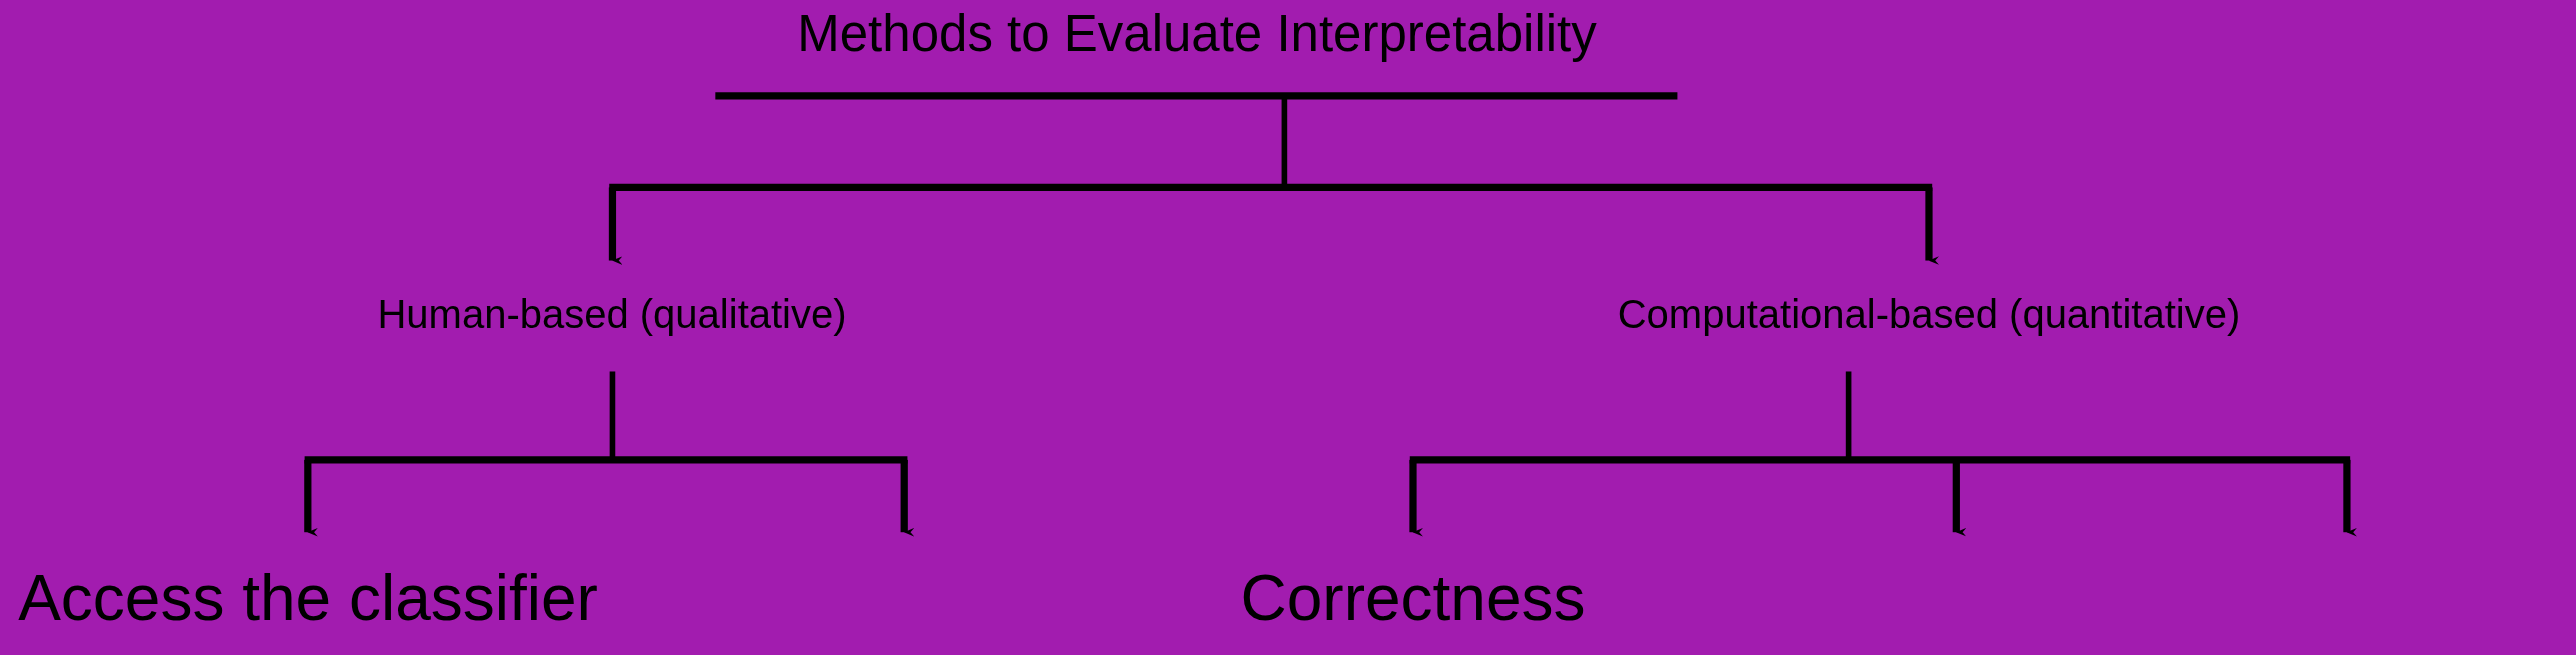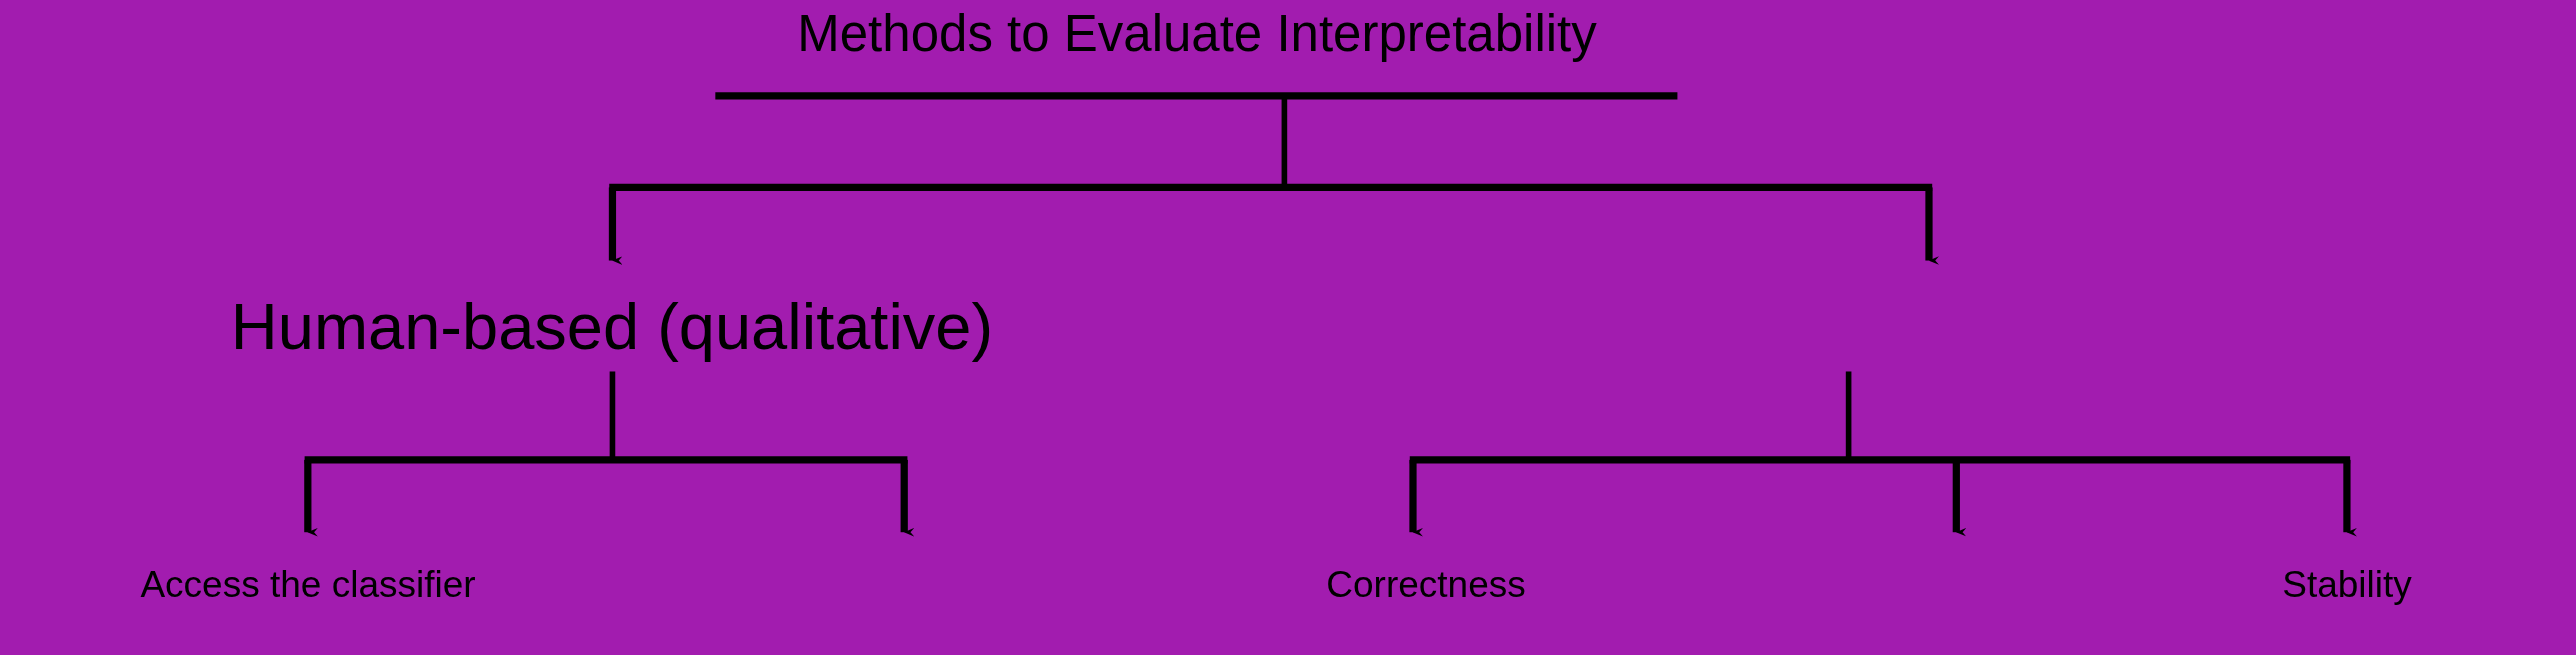--- a/index.html
+++ b/index.html
@@ -19,22 +19,22 @@
   .node-label {
     position: absolute;
     white-space: nowrap;
     color: #000000;
     font-weight: 400;
     line-height: 1;
     transform: translateX(-50%);
     text-align: center;
   }
   .level-0 { font-size: 51px; }
-  .level-1 { font-size: 65px; text-align: right; }
-  .level-2 { font-size: 37px; }
+  .level-1 { font-size: 40px; text-align: right; }
+  .level-2 { font-size: 64px; }
   svg.connectors {
     position: absolute;
     left: 0;
     top: 0;
     width: 2576px;
     height: 669px;
     pointer-events: none;
   }
 </style>
 </head>
@@ -71,23 +71,23 @@
 
     <line x1="1758" y1="572" x2="1758" y2="662" stroke="#000000" stroke-width="9" marker-end="url(#arrowhead)"></line>
     <line x1="2434" y1="572" x2="2434" y2="662" stroke="#000000" stroke-width="9" marker-end="url(#arrowhead)"></line>
     <line x1="2920" y1="572" x2="2920" y2="662" stroke="#000000" stroke-width="9" marker-end="url(#arrowhead)"></line>
   </svg>
 
   <div class="node-label level-0" style="left:1197px; top:8px;">Methods to Evaluate Interpretability</div>
 
   <div class="node-label level-1" style="left:612px; top:294px;">Human-based (qualitative)</div>
 
+  <div class="node-label level-1" style="left:1929px; top:294px;">Computational-based (quantitative)</div>
 
   <div class="node-label level-2" style="left:308px; top:566px;">Access the classifier</div>
 
 
-  <div class="node-label level-2" style="left:1413px; top:566px;margin-left:13px;">Correctness</div>
+  <div class="node-label level-2" style="left:1413px; top:566px;">Correctness</div>
 
 
-  <div class="node-label level-2" style="left:2347px; top:566px;">Stability</div>
 
 </div>
 
 
 </body></html>

